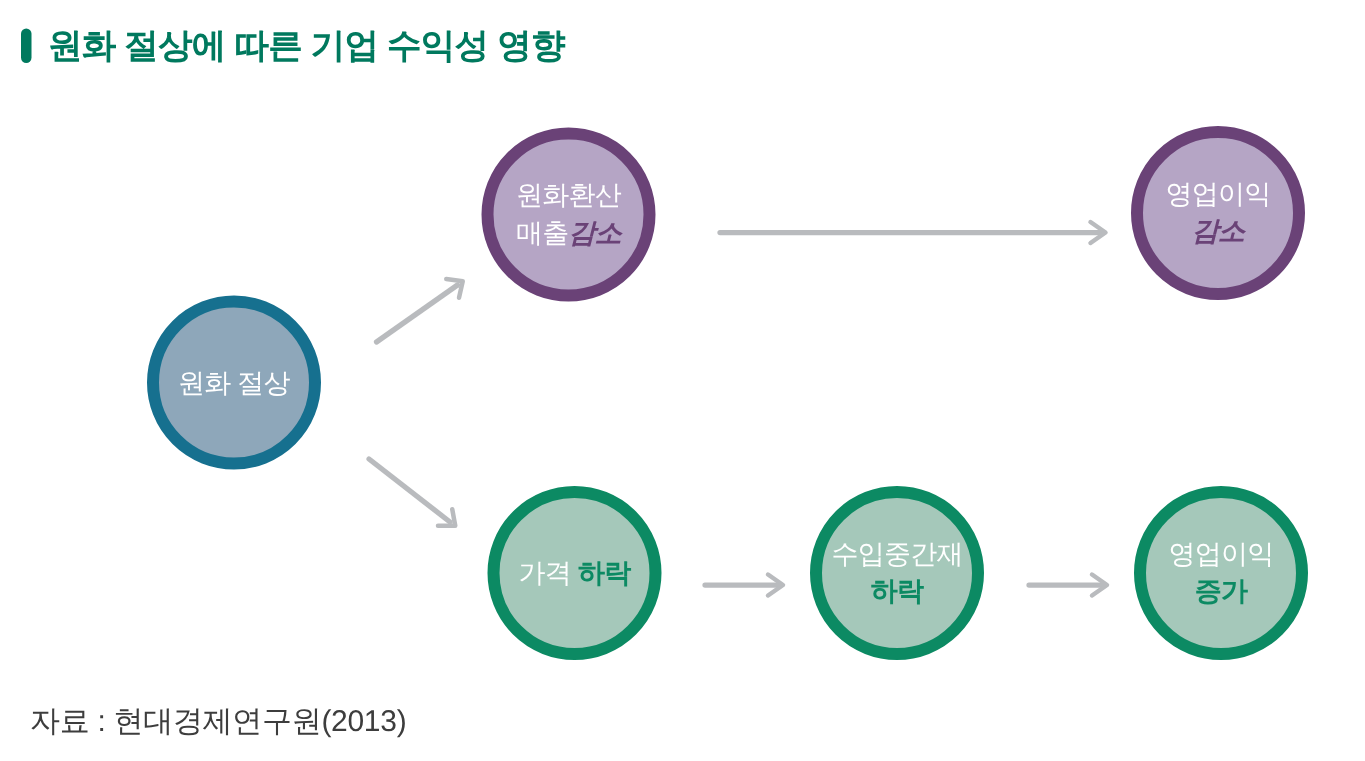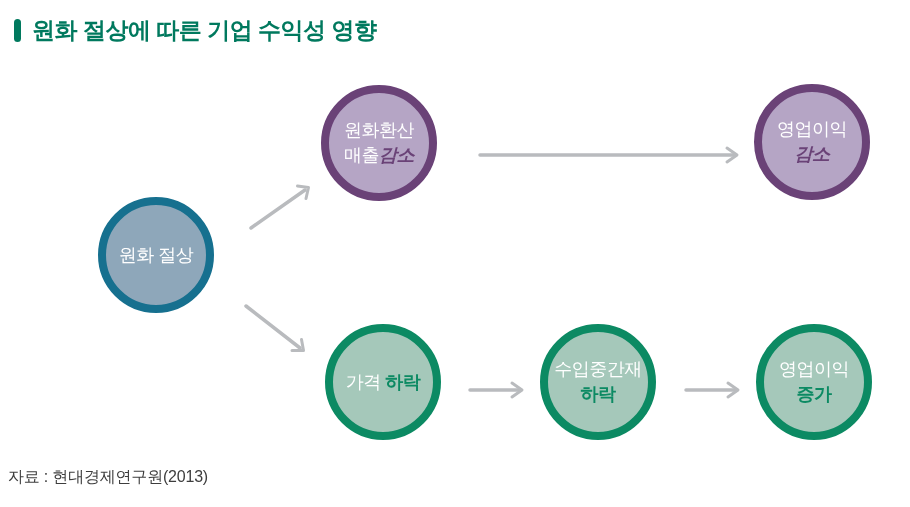--- a/index.html
+++ b/index.html
@@ -92,23 +92,23 @@
   #node-won-appreciation      { left: 98px;  top: 197px; }
   #node-fx-sales-decrease     { left: 321px; top: 85px;  }
   #node-profit-decrease       { left: 754px; top: 84px;  }
   #node-import-price-drop     { left: 325px; top: 324px; }
   #node-cost-drop             { left: 540px; top: 324px; }
   #node-profit-increase       { left: 756px; top: 324px; }
 
   
   .source-note {
     position: absolute;
-    left: 8px;
+    left: 20px;
     top: 467px;
-    font-size: 16px;
+    font-size: 20px;
     color: var(--source-text);
     letter-spacing: -0.2px;
   }
 </style>
 </head>
 <body>
 
 <div class="title-row">
   <div class="title-bar"></div>
   <h1 class="page-title">원화 절상에 따른 기업 수익성 영향</h1>

